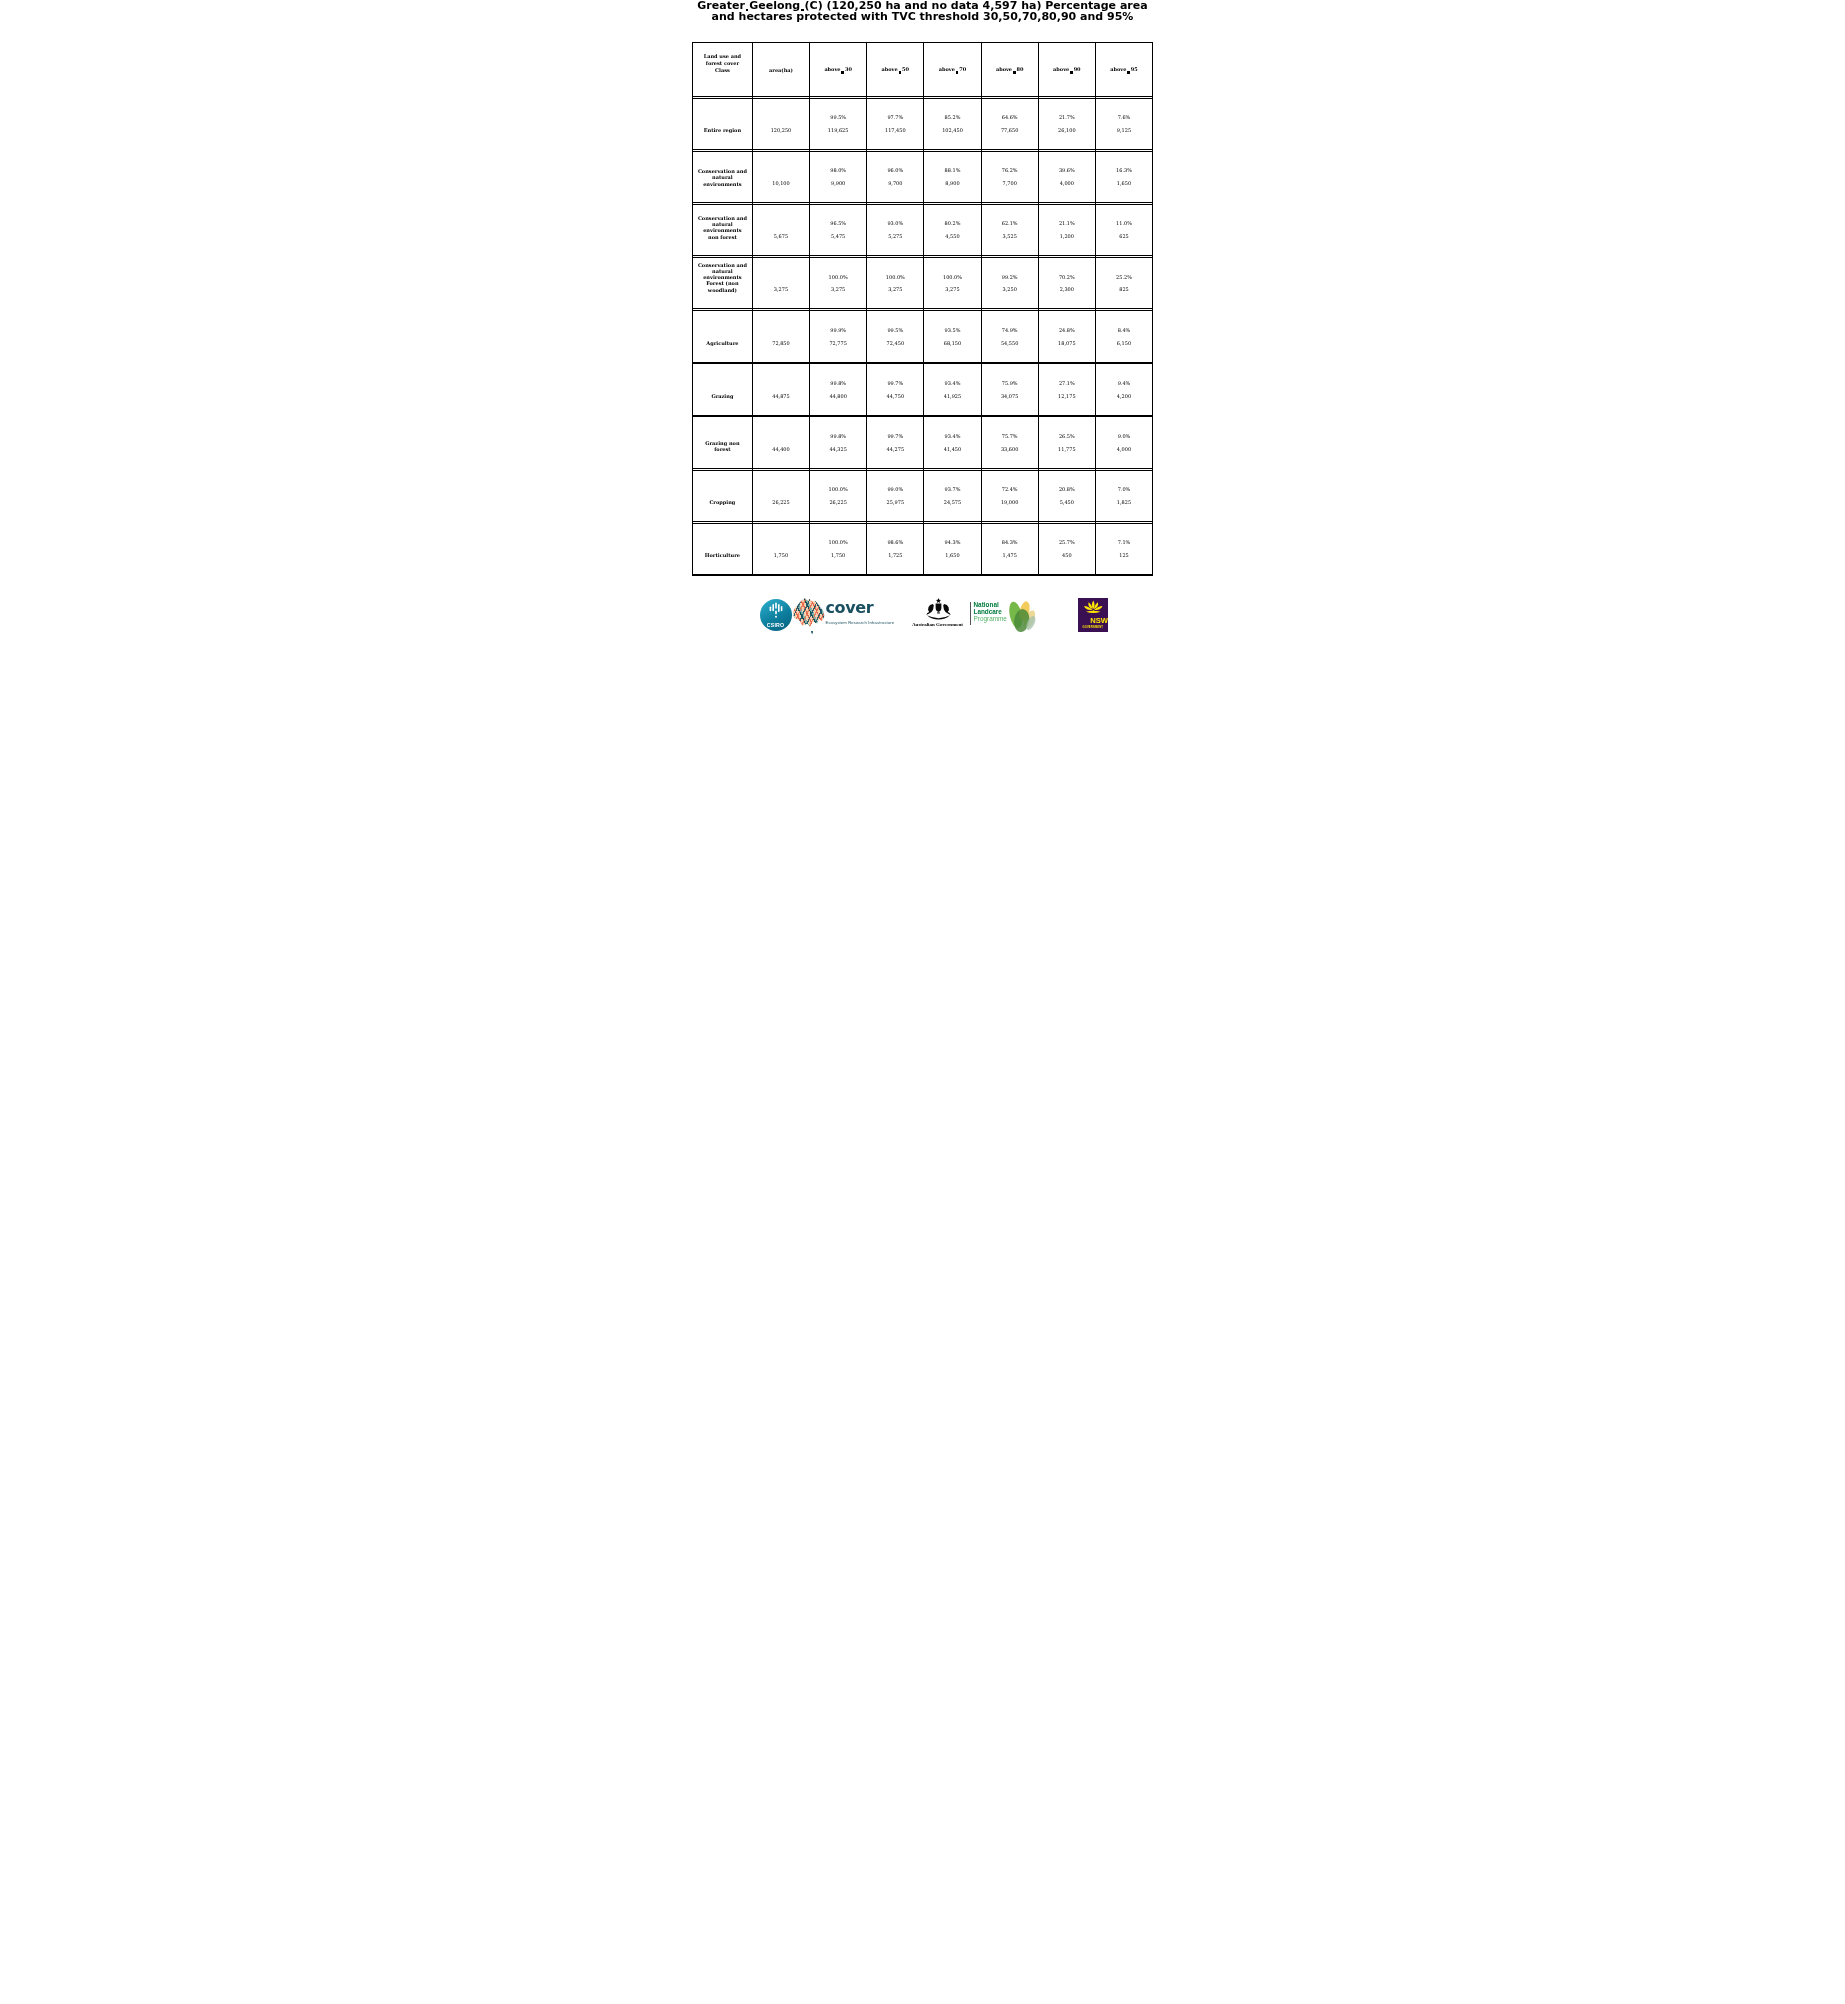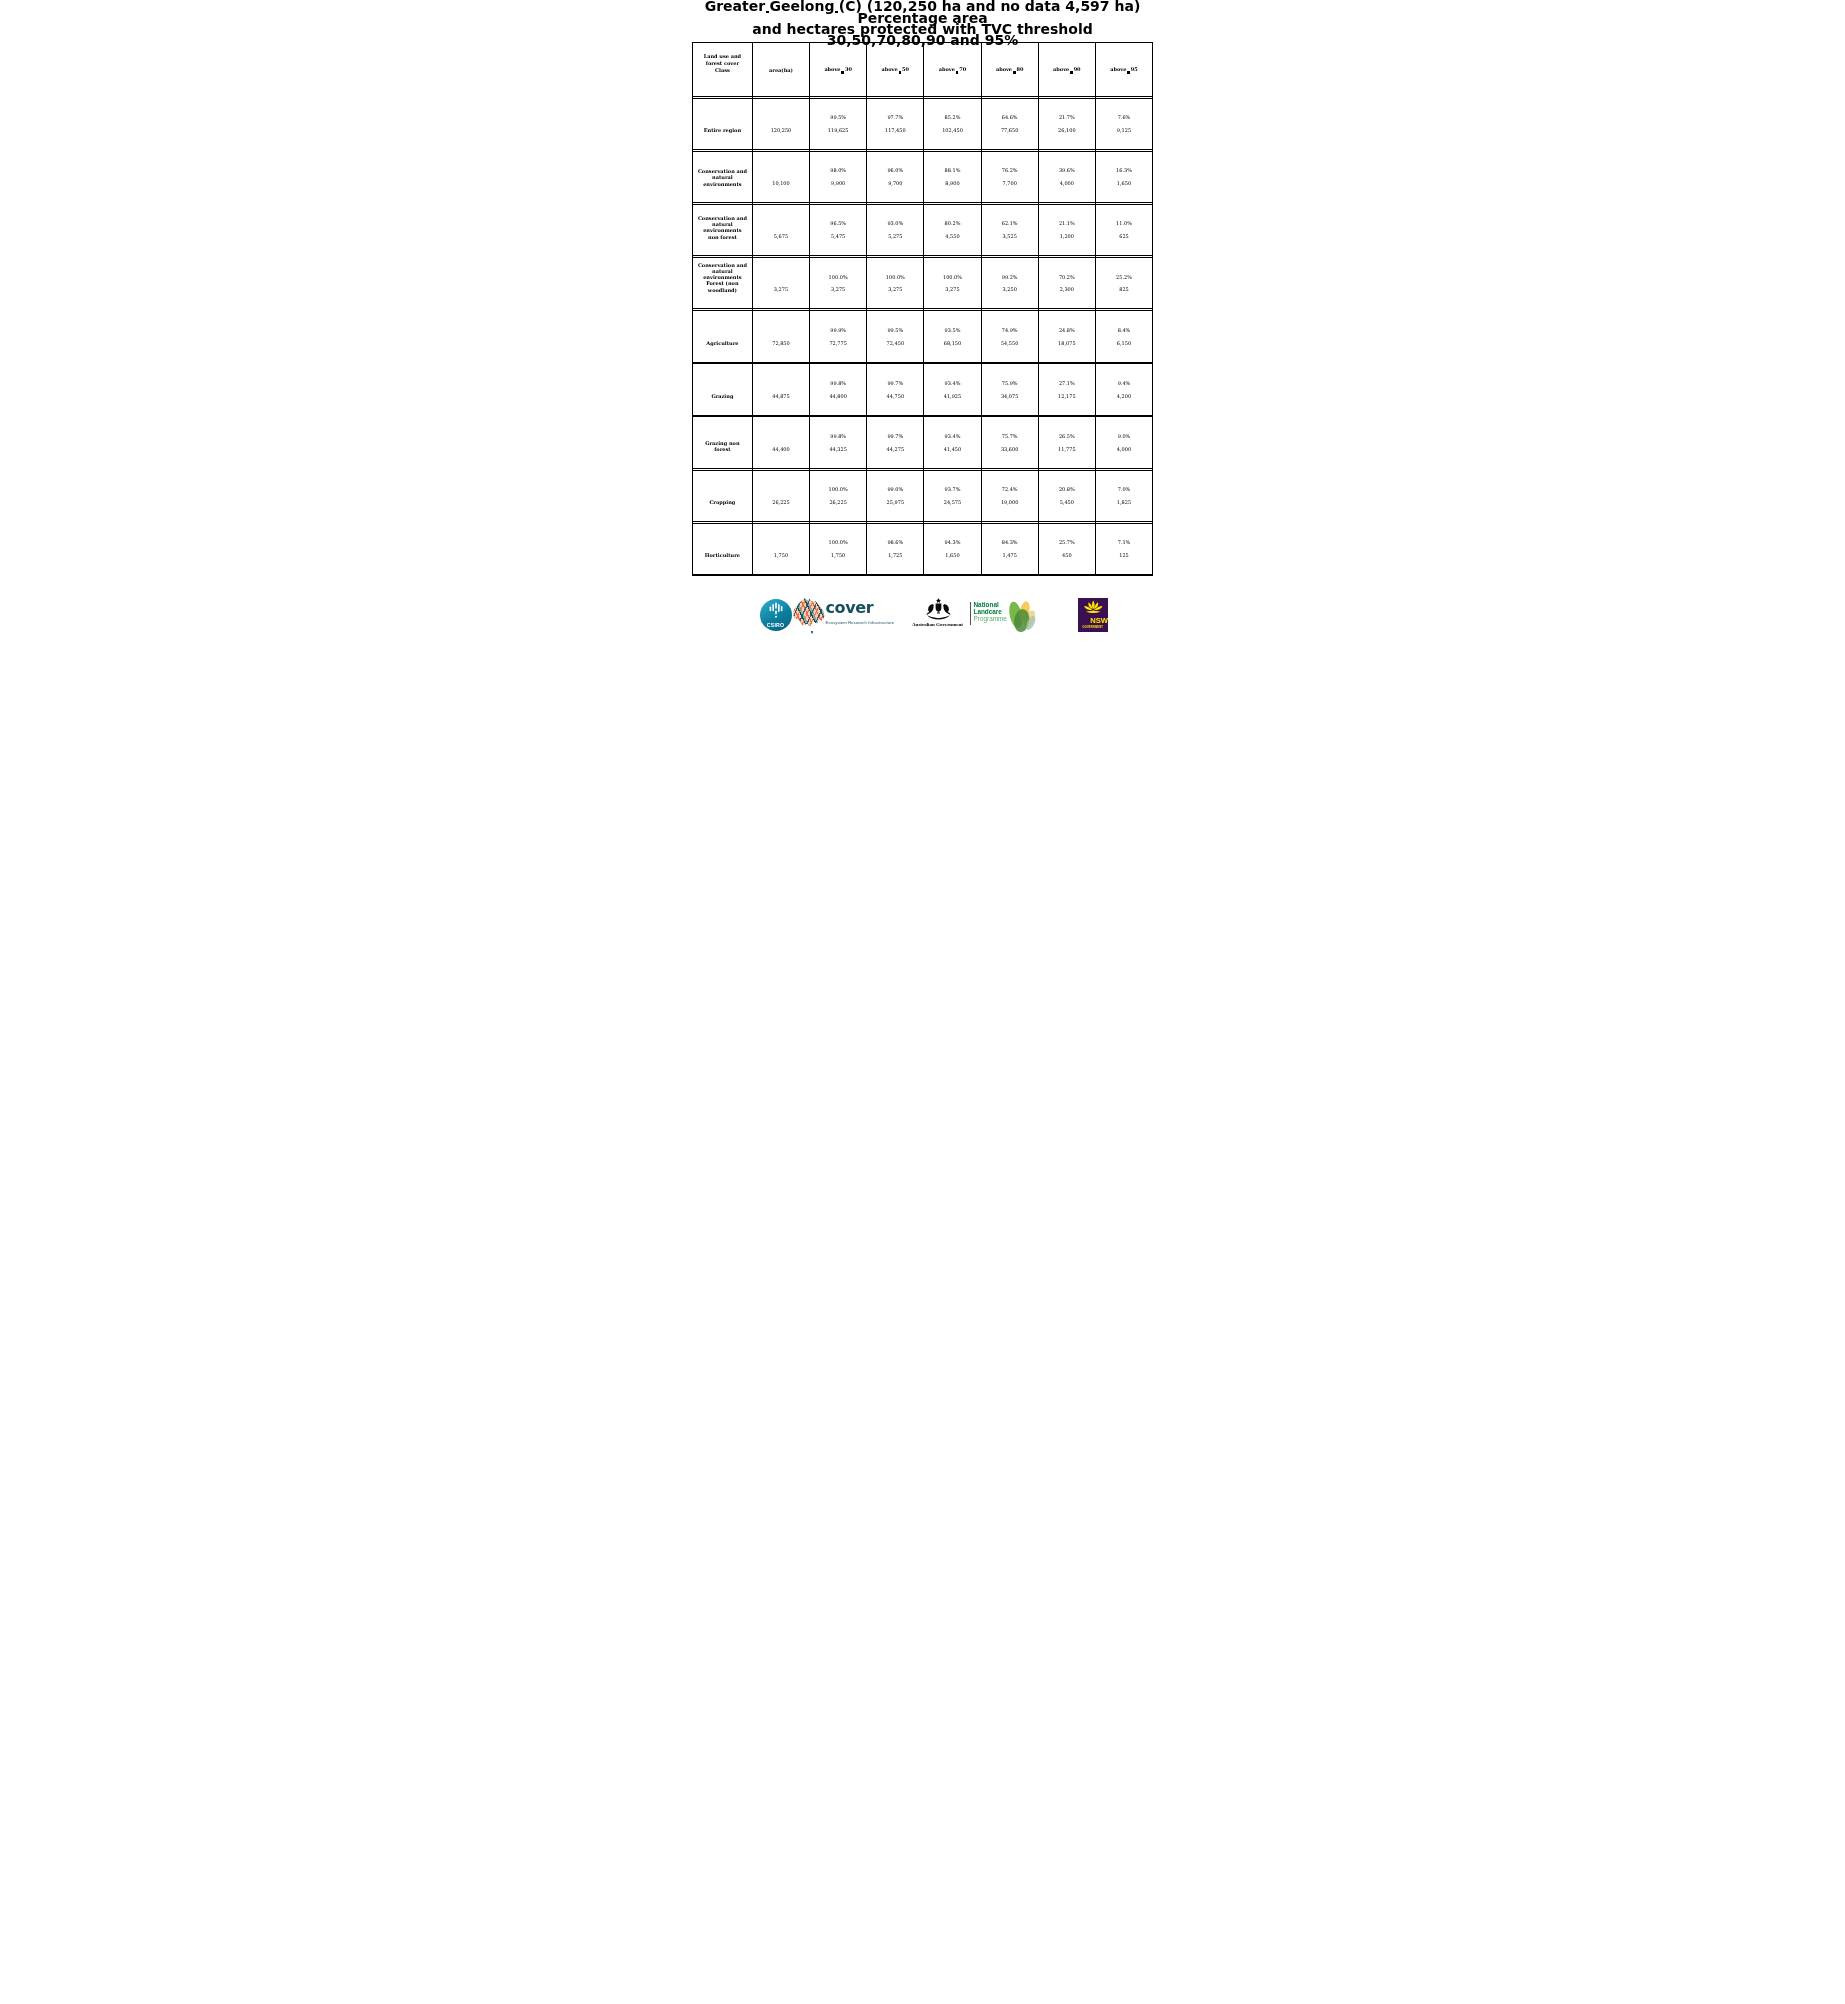--- a/index.html
+++ b/index.html
@@ -2,21 +2,21 @@
 <html style="font-size:6.4px"><head>
 <meta charset="utf-8">
 <style>
   html,body{margin:0;padding:0;background:#fff;}
   body{width:462px;height:634px;position:relative;margin:0 auto;
        font-family:"DejaVu Serif", serif;color:#000;}
 
   
   .title{position:absolute;top:0.8px;left:0;right:0;text-align:center;
          font-family:"DejaVu Sans", sans-serif;font-weight:bold;
-         font-size:14px;line-height:10.8px;}
+         font-size:11px;line-height:10.8px;}
 
   
   .usq{display:inline-block;width:2.8px;height:2.4px;background:#000;
        margin:0 0.8px;vertical-align:-2.4px;}
 
   
   .tbl{position:absolute;left:0.4px;right:0.4px;top:42px;height:534px;
        box-sizing:border-box;border-top:1.6px solid #000;border-bottom:2px solid #000;
        border-left:0.4px solid #000;border-right:0.4px solid #000;
        display:grid;grid-template-rows:repeat(10,1fr);}

